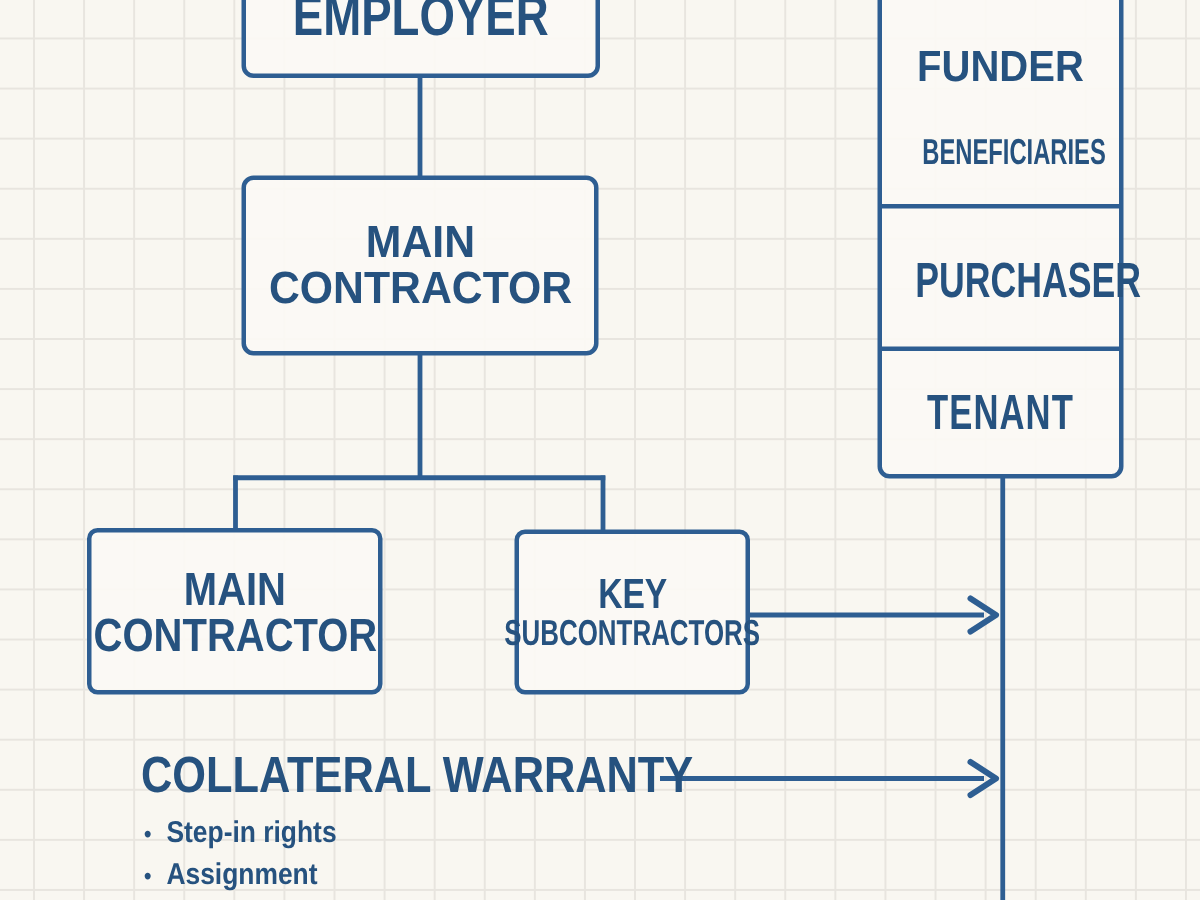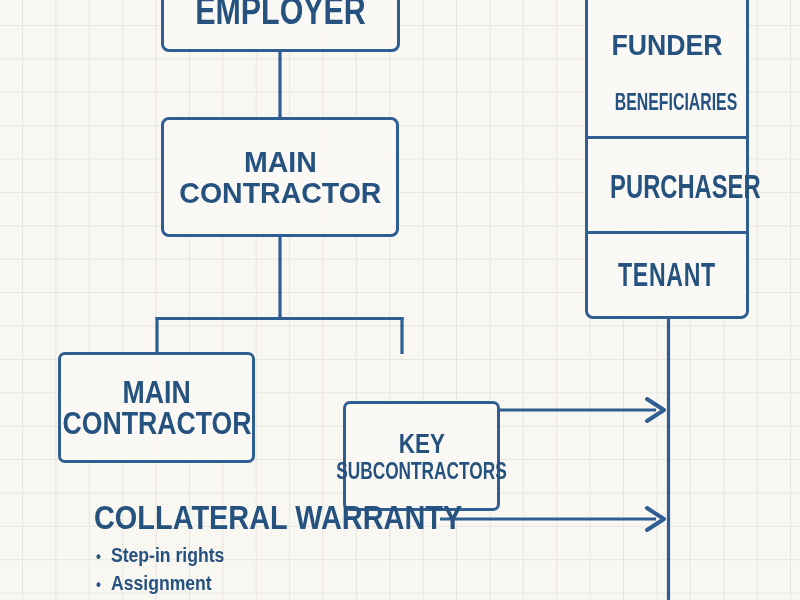--- a/index.html
+++ b/index.html
@@ -37,21 +37,21 @@
 
   
   .box.mc-top{left:161px;top:117px;width:238px;height:120px;border-radius:8px;}
   .box.mc-top .lbl{font-size:30px;line-height:31px;transform:scaleX(0.95);}
 
   
   .box.mc-left{left:58px;top:352px;width:197px;height:111px;border-radius:7px;}
   .box.mc-left .lbl{font-size:31px;line-height:31px;transform:scaleX(0.86);}
 
   
-  .box.keysub{left:343px;top:353px;width:157px;height:110px;border-radius:7px;margin-top:48px;}
+  .box.keysub{left:343px;top:353px;width:157px;height:110px;border-radius:7px;}
   .box.keysub .lbl.l1{font-size:28px;line-height:29px;transform:scaleX(0.80);}
   .box.keysub .lbl.l2{font-size:24px;line-height:25px;transform:scaleX(0.72);}
 
   
   .box.stack{left:585px;top:-42px;width:164px;height:361px;border-radius:8px;display:block;}
   .stack .divider{position:absolute;left:0;right:0;height:3px;background:#2e5e92;}
   .stack .divider.d1{top:175px;}
   .stack .divider.d2{top:270px;}
   .stack .lbl{position:absolute;left:0;right:0;text-align:center;}
   .stack .lbl.funder{top:69px;font-size:29px;line-height:30px;transform:scaleX(0.92);}

